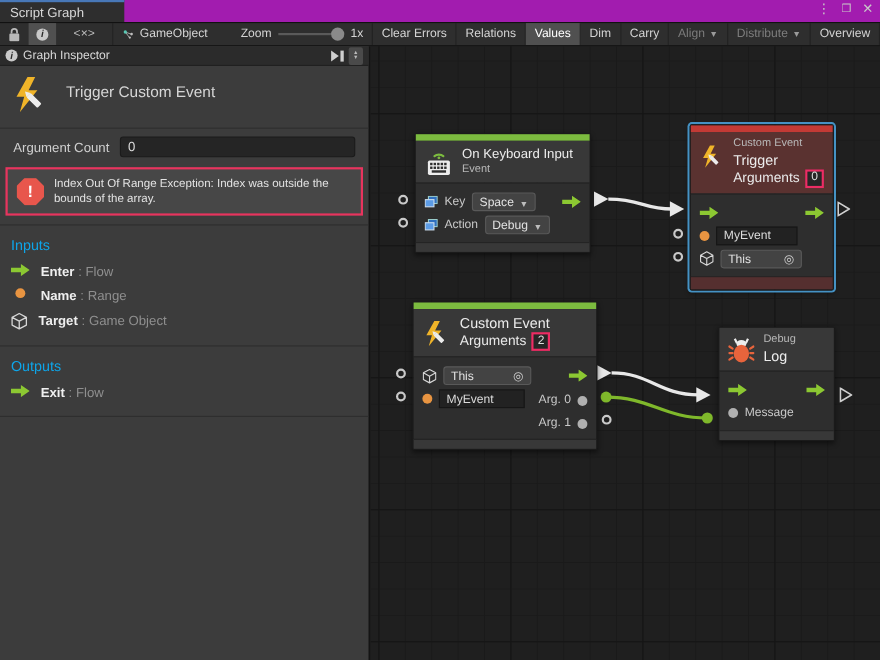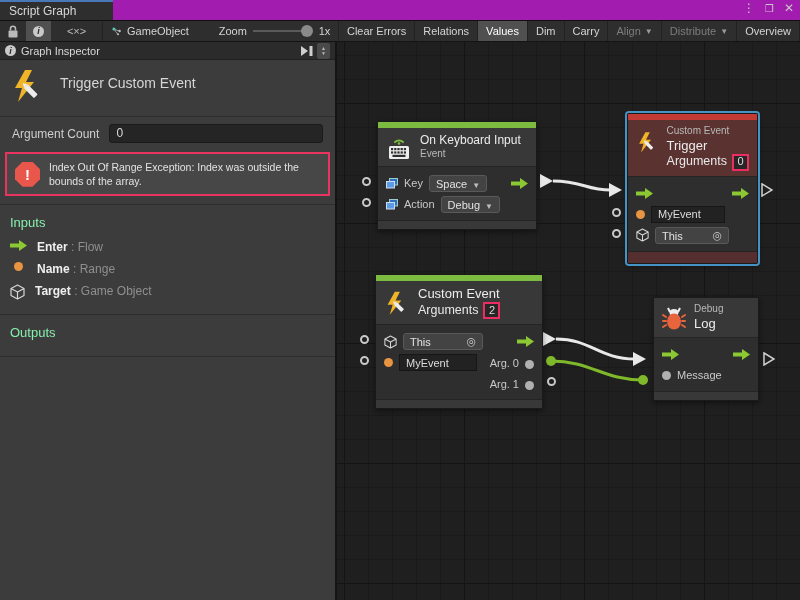--- a/index.html
+++ b/index.html
@@ -45,21 +45,21 @@
   .insp-label { font-size:12px; color:#cfcfcf; width:76px; }
   .insp-input { flex:1; height:19px; background:#252525; border:1px solid #1b1b1b; border-radius:3px;
     color:#dadada; font-size:12px; padding:1px 6px; margin-left:8px; }
   .error-box { margin:3px 5px 8px 5px; border:2px solid #e8345e; background:#474747; display:flex;
     gap:9px; padding:6px 8px; align-items:center; }
   .octagon { width:25px; height:25px; flex:0 0 25px; background:#e8564c; color:#fff; font-weight:bold; font-size:15px;
     display:flex; align-items:center; justify-content:center;
     clip-path:polygon(30% 0,70% 0,100% 30%,100% 70%,70% 100%,30% 100%,0 70%,0 30%); }
   .error-text { font-size:10.5px; color:#e2e2e2; line-height:1.35; }
   .section { border-bottom:1px solid #2d2d2d; padding:6px 0 10px 0; }
-  .section-h { font-size:13px; color:#86efac; padding:4px 10px 6px 10px; }
+  .section-h { font-size:13px; color:#0ea5e9; padding:4px 10px 6px 10px; }
   .pin-row { display:flex; gap:10px; padding:4px 10px; font-size:12px; }
   .pin-name { color:#efefef; font-weight:bold; }
   .pin-type { color:#8f8f8f; }
   .dot { border-radius:50%; display:inline-block; }
   .dot-orange { width:9px; height:9px; background:#e89441; }
   .dot-gray { width:9px; height:9px; background:#b0b0b0; }
 
   
   .graph { position:relative; flex:1; overflow:hidden;
     background-color:#1f1f1f;
@@ -219,20 +219,27 @@
           <svg width="15" height="16" viewBox="0 0 15 16">
             <path d="M7.5 1 L14 4.5 V11.5 L7.5 15 L1 11.5 V4.5 Z M1 4.5 L7.5 8 L14 4.5 M7.5 8 V15" fill="none" stroke="#d6d6d6" stroke-width="1.2" stroke-linejoin="round"></path>
           </svg>
           <span><span class="pin-name">Target</span>
           <span class="pin-type">: Game Object</span></span>
         </div>
       </div>
 
       <div class="section">
         <div class="section-h">Outputs</div>
+        <div class="pin-row">
+          <svg class="flow-arrow" width="17" height="11" viewBox="0 0 17 11">
+            <path d="M0 3.5 h9 V0 l8 5.5 -8 5.5 V7.5 H0 z" fill="#8cc832"></path>
+          </svg>
+          <span><span class="pin-name">Exit</span>
+          <span class="pin-type">: Flow</span></span>
+        </div>
       </div>
       <div style="flex:1"></div>
     </div>
 
     <div class="graph">
 
       <svg class="wires">
 
         <polygon points="203,132 216,139 203,146" fill="#e8e8e8"></polygon>
         <path d="M216 139 C246 139 248 148 274 148" stroke="#e8e8e8" stroke-width="3" fill="none"></path>

